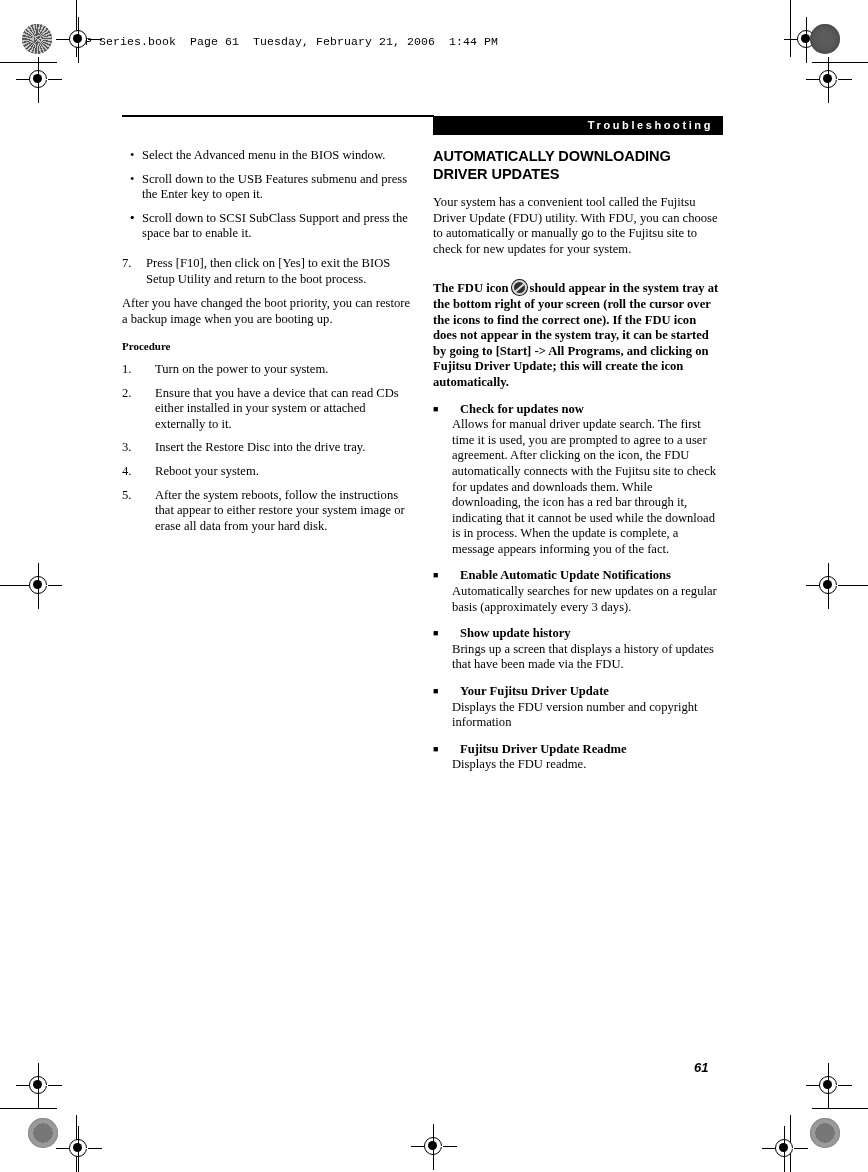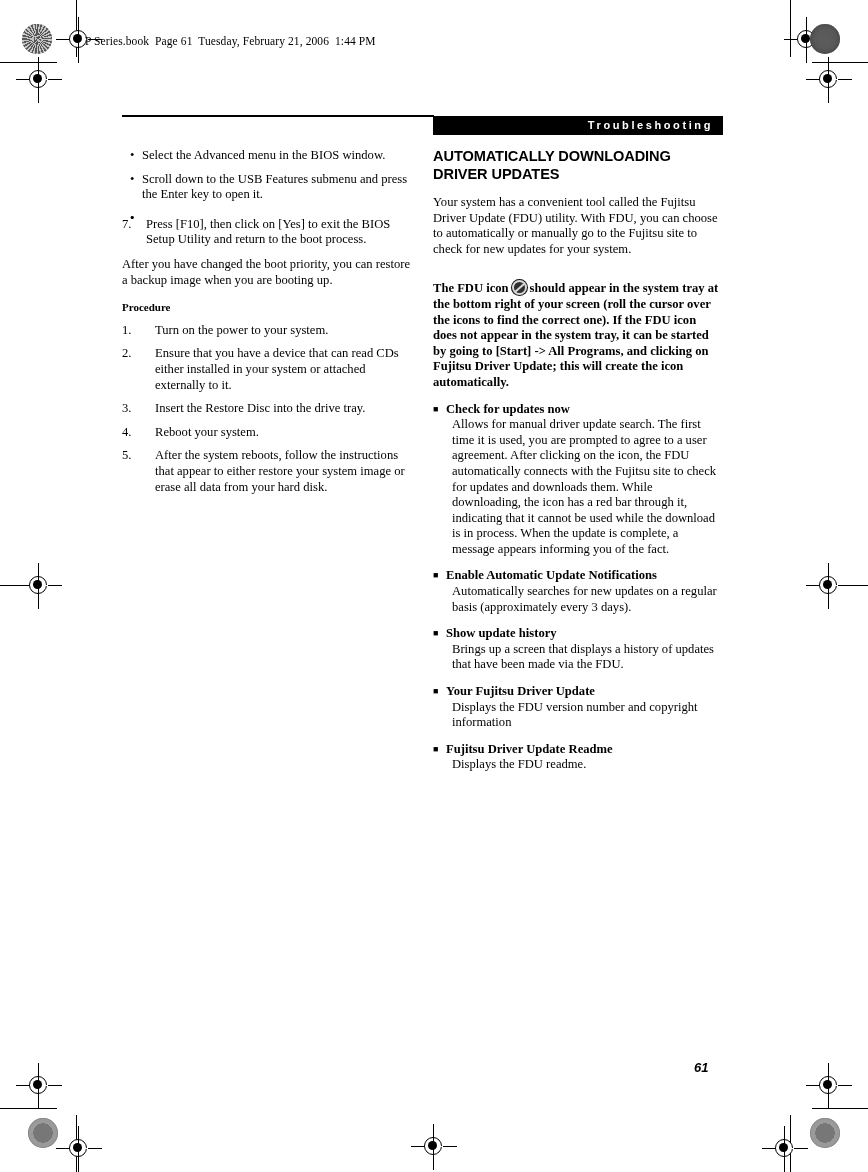--- a/index.html
+++ b/index.html
@@ -89,21 +89,21 @@
   .trim-line {
     position: absolute;
     background: #000;
   }
 
   
   .doc-header {
     position: absolute;
     left: 85px;
     top: 35px;
-    font-family: Liberation Serif, serif;
+    font-family: Liberation Mono, monospace;
     font-size: 11.5px;
     letter-spacing: .1px;
     white-space: pre;
   }
 
   
   .rule-top {
     position: absolute;
     left: 122px;
     top: 115px;
@@ -198,20 +198,21 @@
   .sq-list > li .sqbull {
     position: absolute;
     left: 0;
     top: -1px;
     font-size: 9px;
     line-height: 16px;
   }
   .sq-list > li .term {
     font-weight: bold;
     display: block;
+    margin-left: 14px;
   }
   .sq-list > li .def {
     display: block;
     padding-left: 6px;
   }
 
   
   .fdu-icon {
     display: inline-block;
     width: 17px;
@@ -362,20 +363,21 @@
     </li>
     <li>
       <span class="bull">•</span>
       <span>Scroll down to the USB Features submenu and press the Enter key to open it.</span>
     </li>
     <li>
       <span class="bull">•</span>
     </li>
     <li>
       <span class="bull">•</span>
+      <span>Scroll down to SCSI SubClass Support and press the space bar to enable it.</span>
     </li>
   </ul>
 
   <ul class="num-list step7" style="margin-top:14px;">
     <li>
       <span class="num">7.</span>
       <span>Press [F10], then click on [Yes] to exit the BIOS Setup Utility and return to the boot process.</span>
     </li>
   </ul>
 

